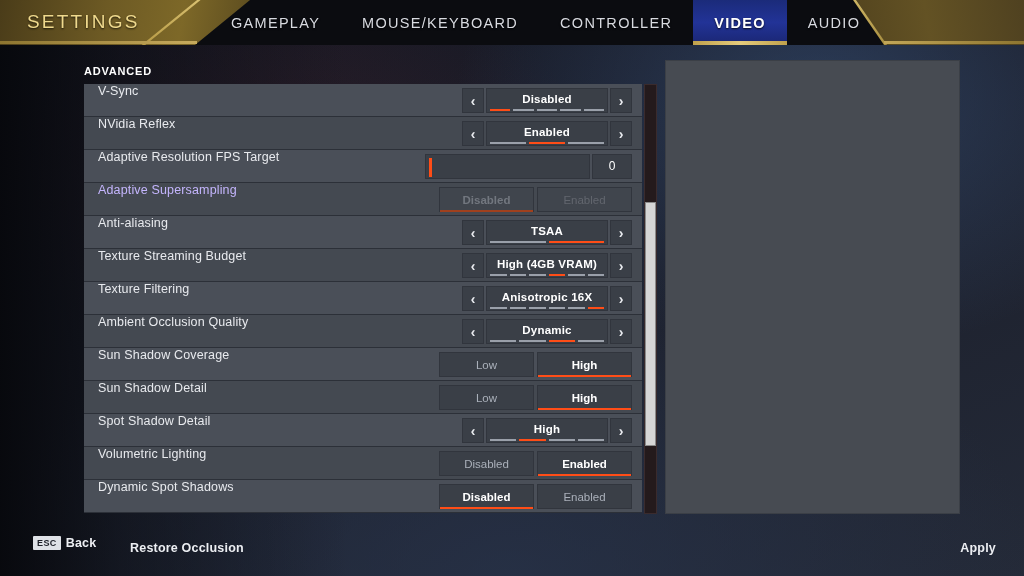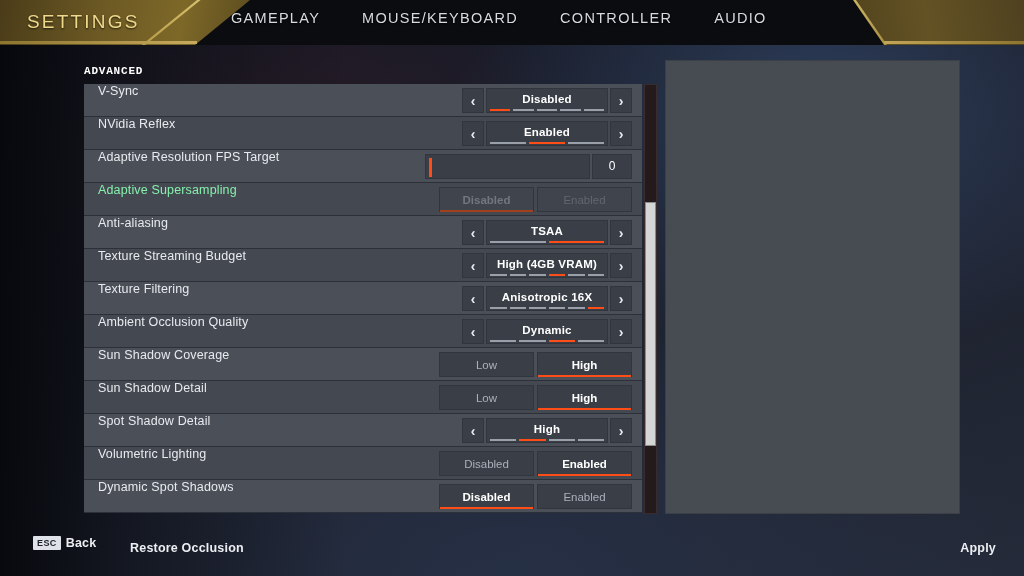--- a/index.html
+++ b/index.html
@@ -61,60 +61,60 @@
 
   #settings-title{
     position:absolute; left:27px; top:11px;
     font-size:19px; font-weight:normal; letter-spacing:2.2px;
     color:#efd98d;
     text-shadow:0 1px 2px rgba(0,0,0,.7);
   }
 
   #tabs{
     position:absolute; left:210px; top:0; height:36px;
-    display:flex; align-items:center;
+    display:flex; align-items:flex-start;
   }
   .tab{
     display:flex; align-items:center; justify-content:center;
     padding:0 21px; height:45px;
     font-size:14.5px; letter-spacing:1.3px; color:#d8dae0;
     position:relative; cursor:pointer;
     text-shadow:0 1px 2px rgba(0,0,0,.8);
   }
   .tab.active{
     color:#ffffff; font-weight:bold;
     background:linear-gradient(180deg,#1b2b7a 0%,#223397 50%,#1a2672 100%);
   }
   .tab.active::after{
     content:""; position:absolute; left:0; right:0; bottom:0; height:4px;
     background:linear-gradient(90deg,#c0a14c,#e5cb7c,#c0a14c);
   }
 
   
   #section-label{
     position:absolute; left:84px; top:65px;
-    font-size:11px; font-weight:bold; letter-spacing:.8px; color:#ffffff;font-family:Liberation Mono, monospace;
+    font-size:11px; font-weight:bold; letter-spacing:.8px; color:#ffffff;
   }
 
   
   #list{
     position:absolute; left:84px; top:84px;
     width:558px; height:430px;
     overflow:hidden;
   }
   .row{
     position:relative;
     height:33px;
     display:flex; 
     background:#4a4f58;
     border-bottom:1px solid #2c3038;
     padding-left:14px;
   }
   .row.alt{ background:#444951; }
-  .row.disabled .label{ color:#86efac; }
+  .row.disabled .label{ color:#c4b5fd; }
   .label{
     font-size:12.5px; color:#e8eaee; letter-spacing:.15px;
     flex:1; white-space:nowrap;
   }
 
   
   .ctl{ display:flex; align-items:center; height:33px; padding-right:10px; }
   .arrow{
     width:22px; height:25px;
     background:#3a3f47;
@@ -232,20 +232,23 @@
   <div id="settings-title">SETTINGS</div>
   <div id="tabs">
       <div class="tab">
         <span>GAMEPLAY</span>
       </div>
       <div class="tab">
         <span>MOUSE/KEYBOARD</span>
       </div>
       <div class="tab">
         <span>CONTROLLER</span>
+      </div>
+      <div class="tab active">
+        <span>VIDEO</span>
       </div>
       <div class="tab">
         <span>AUDIO</span>
       </div>
     </div>
 </div>
 
 <div id="section-label">ADVANCED</div>
 
 <div id="list">

